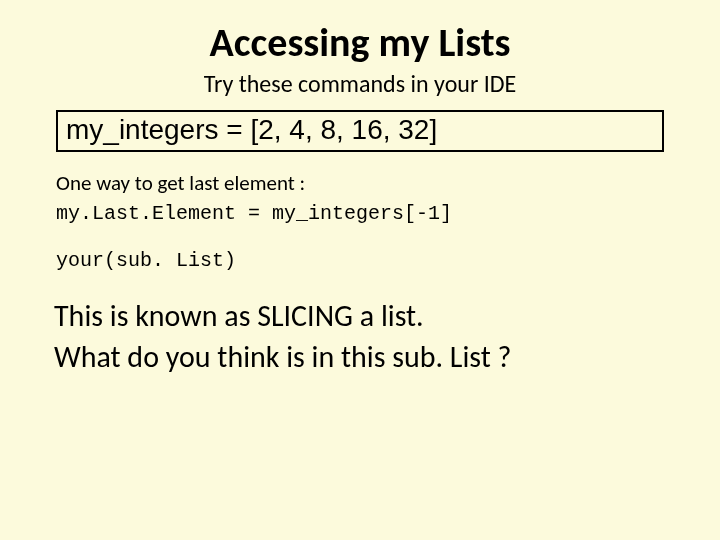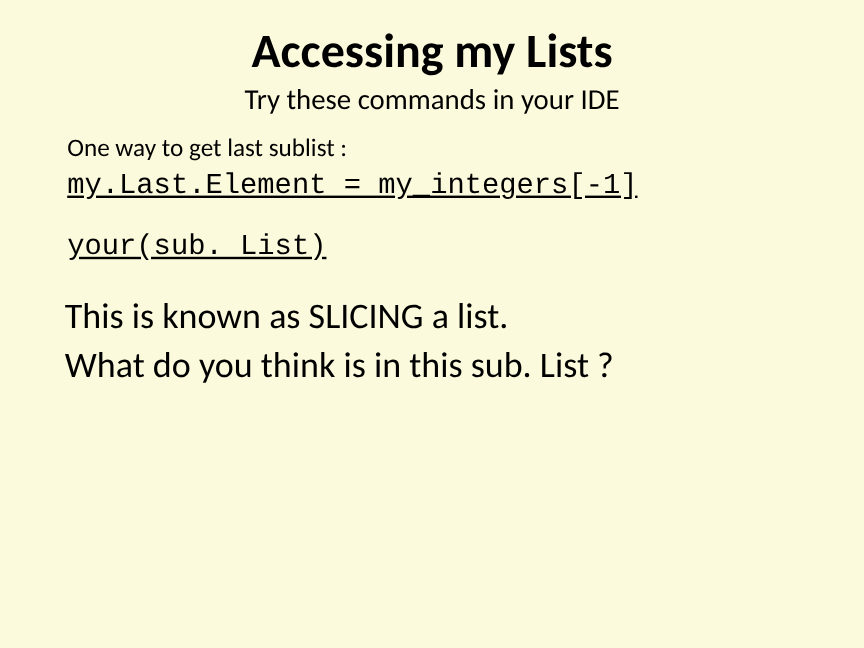--- a/index.html
+++ b/index.html
@@ -40,42 +40,44 @@
   }
   .note {
     font-size: 21px;
     margin: 0 0 6px 18px;
   }
   .note sup {
     font-size: 0.7em;
   }
   .code-line {
     font-family: "Courier New", Courier, monospace;
-    font-size: 24px;
+    font-size: 20px;
     margin: 2px 0 2px 18px;
     letter-spacing: 0px;
-    text-decoration: underline;
   }
   .spacer-sm { height: 20px; }
   .closing {
     font-size: 30px;
     margin: 24px 0 6px 16px;
     line-height: 1.35;
   }
 </style>
 </head>
 <body>
 
 <div class="slide">
 
   <h1 class="title">Accessing my Lists</h1>
   <div class="subtitle">Try these commands in your IDE</div>
 
+  <div class="code-box">
+    <span>my_integers = [2, 4, 8, 16, 32]</span>
+  </div>
 
-  <div class="note">One way to get last sublist :</div>
+  <div class="note">One way to get last element :</div>
   <div class="code-line">my.Last.Element = my_integers[-1]</div>
 
   <div class="spacer-sm"></div>
 
   <div class="code-line">your(sub. List)</div>
 
   <div class="closing">
     <div>This is known as SLICING a list.</div>
     <div>What do you think is in this sub. List ?</div>
   </div>

